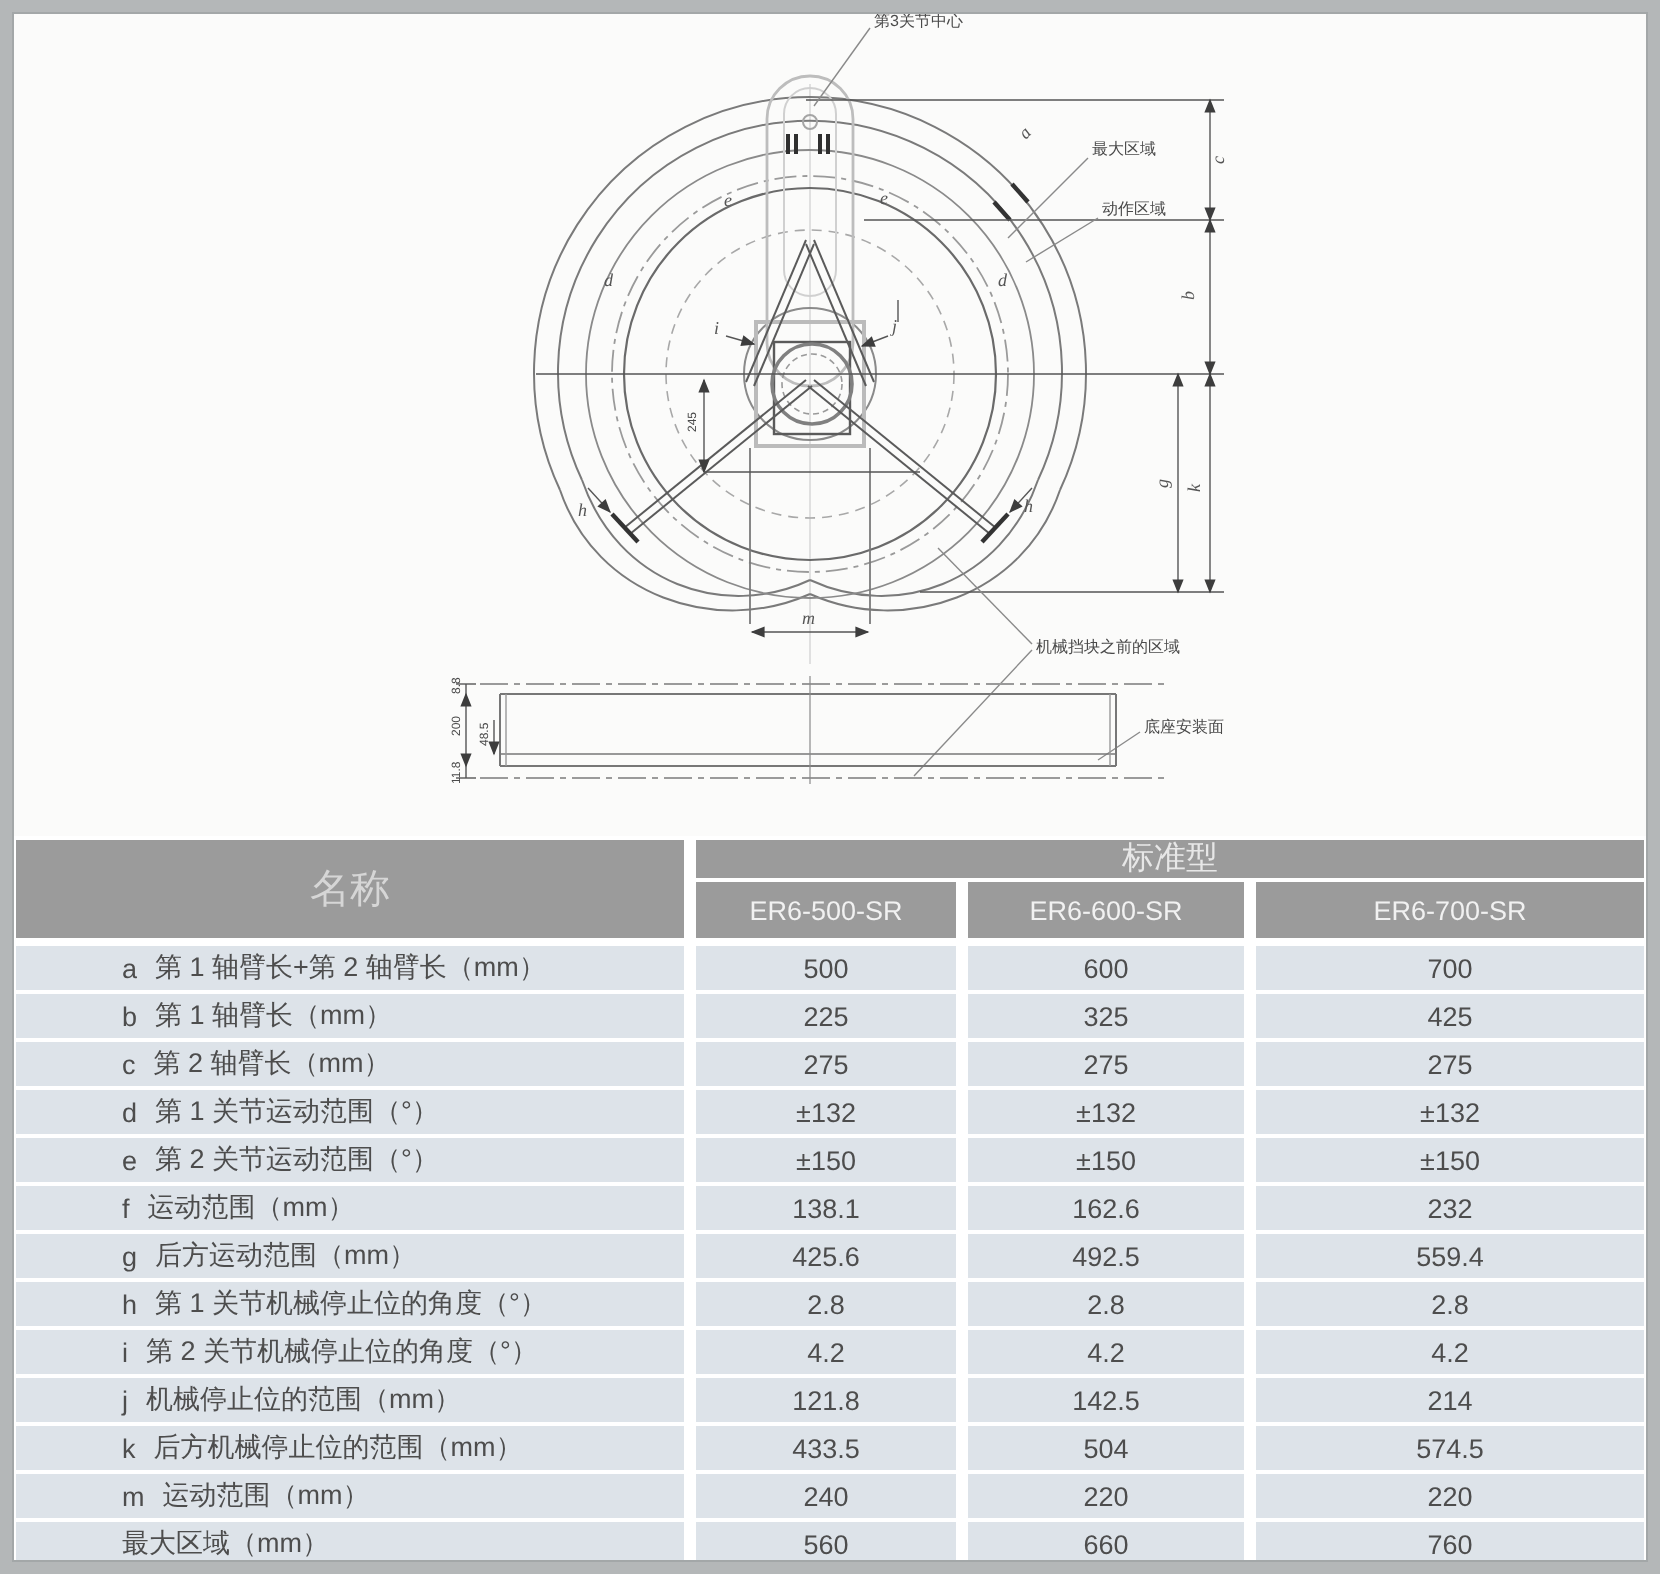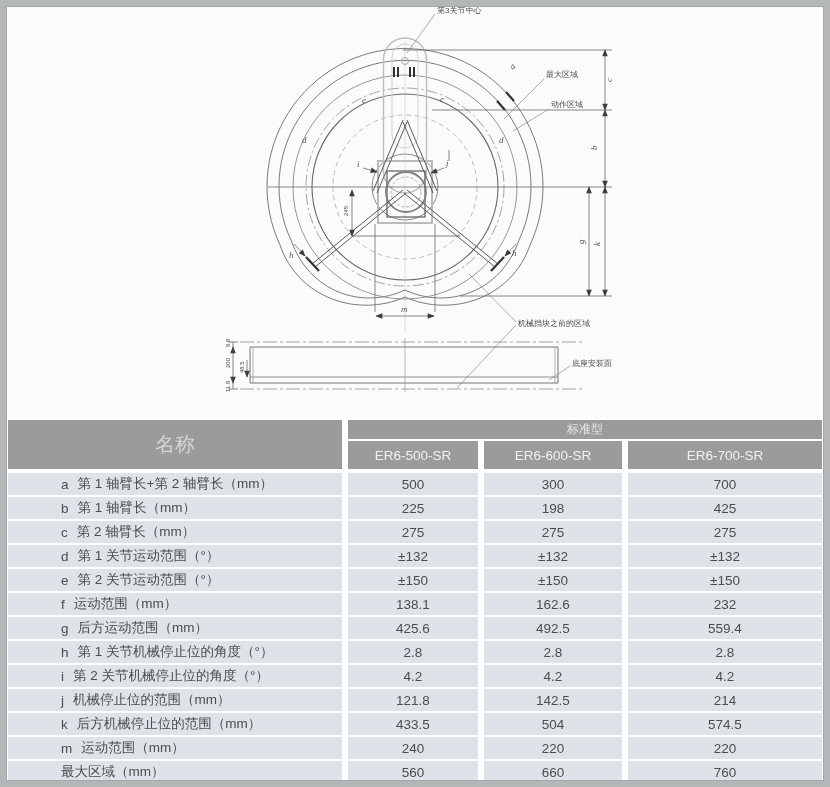--- a/index.html
+++ b/index.html
@@ -10,21 +10,21 @@
   .drawing-area{position:absolute;left:0;top:0;width:830px;height:418px;background:#fbfbfa;}
   svg text{font-family:"Liberation Sans",sans-serif;fill:#4a4a4a;}
   svg .dimletter{font-family:"Liberation Serif",serif;font-style:italic;font-size:9px;fill:#555;}
   svg .cjk{font-size:8px;}
   svg .dimnum{font-size:6px;}
 
   .spec-table{position:absolute;left:8px;top:420px;width:814px;z-index:10;}
   .thead,.tbody{display:grid;grid-template-columns:334px 130px 138px 194px;column-gap:6px;row-gap:2px;}
   .cell{display:flex;align-items:center;justify-content:center;}
   .h-name{grid-column:1;grid-row:1/3;background:#9b9b9b;color:#d6d6d6;font-size:20px;}
-  .h-group{grid-column:2/5;grid-row:1;height:19px;background:#9b9b9b;color:#e7e7e7;font-size:12px;text-align:center;}
+  .h-group{grid-column:2/5;grid-row:1;height:19px;background:#9b9b9b;color:#e7e7e7;font-size:16px;text-align:center;}
   .h-model{height:28px;background:#9b9b9b;color:#f1f1f1;font-size:13.5px;grid-row:2;}
   .tbody{margin-top:4px;}
   .td{background:#dde3e9;height:22px;display:flex;align-items:center;color:#4d4d4d;font-size:13.5px;}
   .td.label{justify-content:flex-start;padding-left:53px;}
   .td.value{justify-content:center;}
   .letter{margin-right:9px;}
   .bottom-bar{margin-top:2px;height:4px;background:#23364e;}
 </style>
 </head>
 <body>
@@ -190,29 +190,29 @@
       <div class="cell h-model">ER6-500-SR</div>
       <div class="cell h-model">ER6-600-SR</div>
       <div class="cell h-model">ER6-700-SR</div>
     </div>
     <div class="tbody" id="tbody">
     <div class="td label">
       <span class="letter">a</span>
           <span>第 1 轴臂长+第 2 轴臂长（mm）</span>
     </div>
     <div class="td value">500</div>
-    <div class="td value">300</div>
+    <div class="td value">600</div>
     <div class="td value">700</div>
 
     <div class="td label">
       <span class="letter">b</span>
           <span>第 1 轴臂长（mm）</span>
     </div>
     <div class="td value">225</div>
-    <div class="td value">198</div>
+    <div class="td value">325</div>
     <div class="td value">425</div>
 
     <div class="td label">
       <span class="letter">c</span>
           <span>第 2 轴臂长（mm）</span>
     </div>
     <div class="td value">275</div>
     <div class="td value">275</div>
     <div class="td value">275</div>
 

